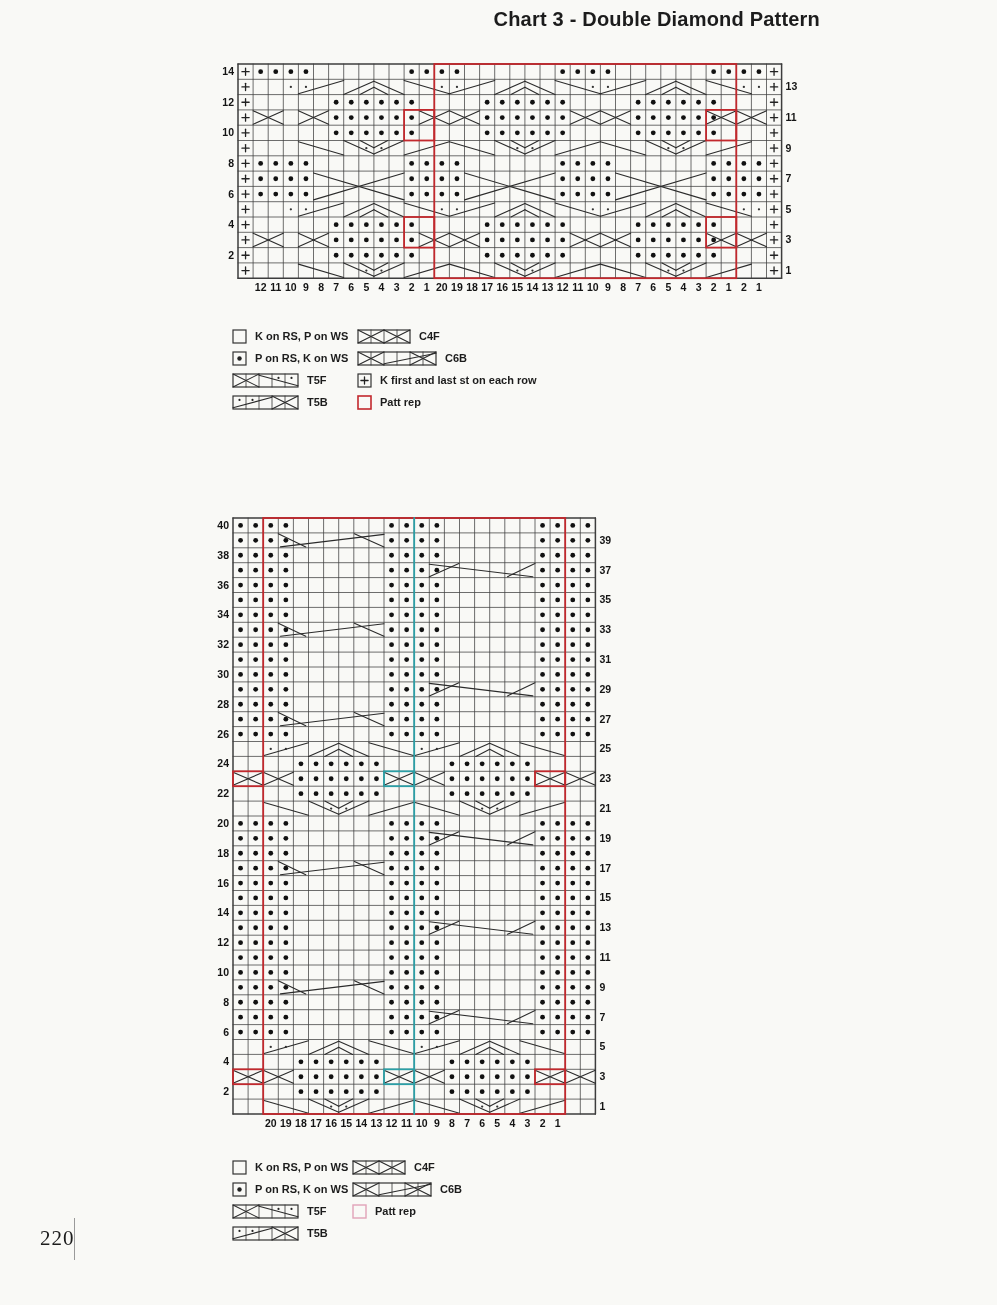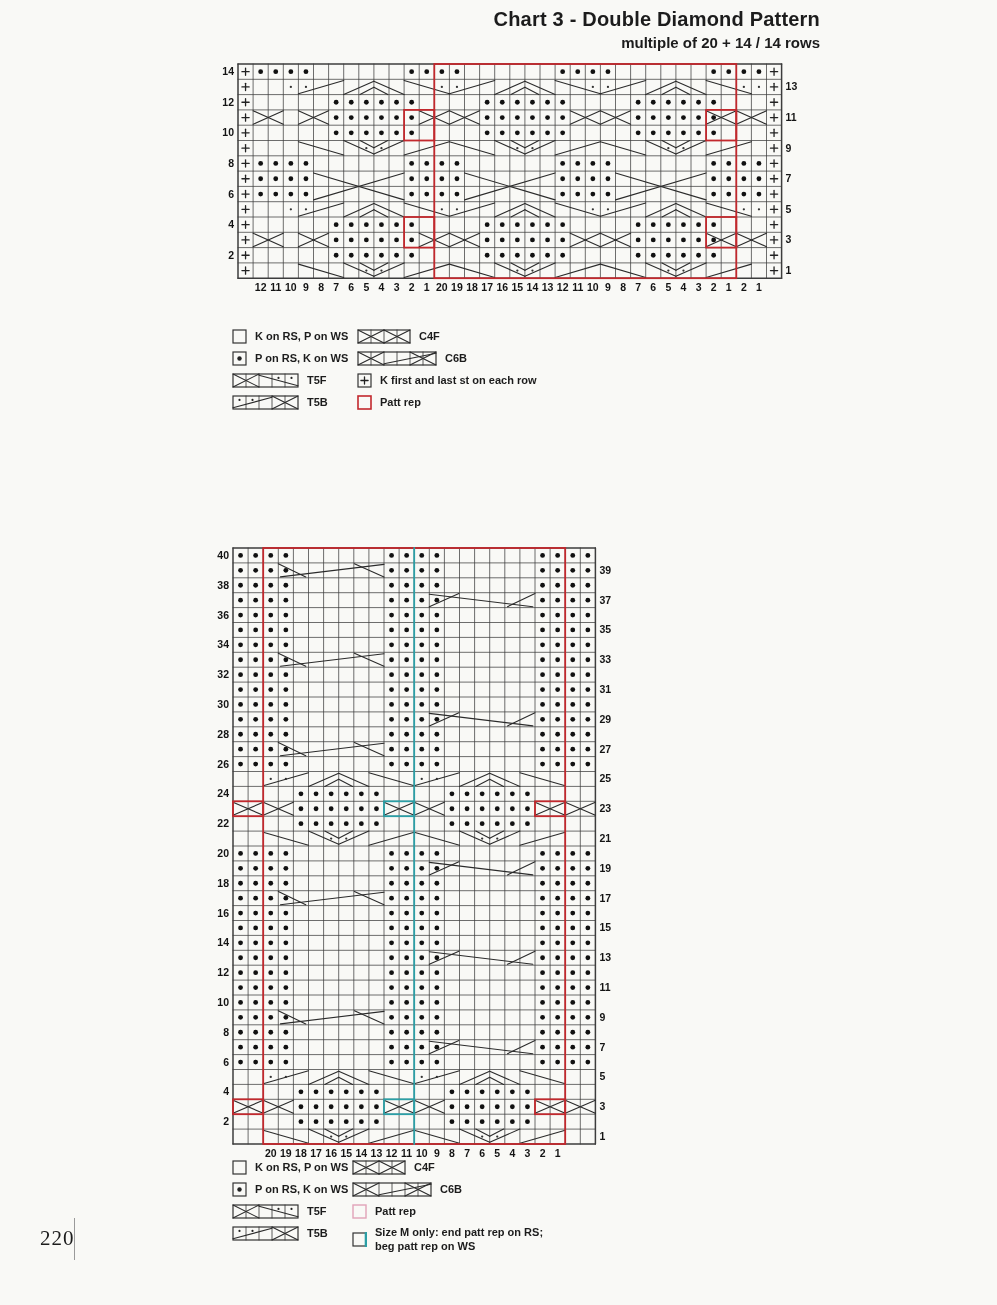--- a/index.html
+++ b/index.html
@@ -17,21 +17,20 @@
   #pageno{position:absolute;left:40px;top:1226px;font-family:"Liberation Serif",serif;
           font-size:21px;letter-spacing:1px;}
   #folio-rule{position:absolute;left:74px;top:1218px;width:1px;height:42px;background:#9a9a9a;}
   svg text{font-family:"Liberation Sans",sans-serif;}
 </style>
 </head>
 <body>
 
 <div class="hdr" style="left:200px;top:8px;width:620px;">
   <div class="t">Chart 3 - Double Diamond Pattern</div>
-  <div class="s">multiple of 20 + 14 / 14 rows</div>
 </div>
 
 <div class="chart" style="left:198px;top:56px;">
   <svg id="svg-chart3" xmlns="http://www.w3.org/2000/svg" width="612" height="246">
       <line x1="40" y1="8" x2="40" y2="222.20000000000002" stroke="#3d3d3d" stroke-width="1.5" stroke-linecap="round"></line>
       <line x1="55.1" y1="8" x2="55.1" y2="222.20000000000002" stroke="#3d3d3d" stroke-width="0.75" stroke-linecap="round"></line>
       <line x1="70.2" y1="8" x2="70.2" y2="222.20000000000002" stroke="#3d3d3d" stroke-width="0.75" stroke-linecap="round"></line>
       <line x1="85.3" y1="8" x2="85.3" y2="222.20000000000002" stroke="#3d3d3d" stroke-width="0.75" stroke-linecap="round"></line>
       <line x1="100.4" y1="8" x2="100.4" y2="222.20000000000002" stroke="#3d3d3d" stroke-width="0.75" stroke-linecap="round"></line>
       <line x1="115.5" y1="8" x2="115.5" y2="222.20000000000002" stroke="#3d3d3d" stroke-width="0.75" stroke-linecap="round"></line>
@@ -608,21 +607,21 @@
           </svg>
         </span>
         <span class="lbl">Patt rep</span>
       </div>
     </div>
 </div>
 
 <div class="hdr" style="left:193px;top:478px;width:450px;">
 </div>
 
-<div class="chart" style="left:193px;top:542px;">
+<div class="chart" style="left:193px;top:512px;">
   <svg id="svg-chart4" xmlns="http://www.w3.org/2000/svg" width="435" height="628">
       <line x1="40" y1="6" x2="40" y2="602" stroke="#3d3d3d" stroke-width="1.5" stroke-linecap="round"></line>
       <line x1="55.1" y1="6" x2="55.1" y2="602" stroke="#3d3d3d" stroke-width="0.75" stroke-linecap="round"></line>
       <line x1="70.2" y1="6" x2="70.2" y2="602" stroke="#3d3d3d" stroke-width="0.75" stroke-linecap="round"></line>
       <line x1="85.3" y1="6" x2="85.3" y2="602" stroke="#3d3d3d" stroke-width="0.75" stroke-linecap="round"></line>
       <line x1="100.4" y1="6" x2="100.4" y2="602" stroke="#3d3d3d" stroke-width="0.75" stroke-linecap="round"></line>
       <line x1="115.5" y1="6" x2="115.5" y2="602" stroke="#3d3d3d" stroke-width="0.75" stroke-linecap="round"></line>
       <line x1="130.6" y1="6" x2="130.6" y2="602" stroke="#3d3d3d" stroke-width="0.75" stroke-linecap="round"></line>
       <line x1="145.7" y1="6" x2="145.7" y2="602" stroke="#3d3d3d" stroke-width="0.75" stroke-linecap="round"></line>
       <line x1="160.8" y1="6" x2="160.8" y2="602" stroke="#3d3d3d" stroke-width="0.75" stroke-linecap="round"></line>
@@ -1393,26 +1392,17 @@
         <span class="lbl">C6B</span>
       </div>
       <div class="li">
         <span class="sym">
           <svg width="15" height="15">
             <rect x="1" y="1" width="13" height="13" fill="none" stroke="#e2a3b8" stroke-width="1.4"></rect>
           </svg>
         </span>
         <span class="lbl">Patt rep</span>
       </div>
-      <div class="li">
-        <span class="sym">
-          <svg width="15" height="15">
-            <rect x="1" y="1" width="13" height="13" fill="none" stroke="#333" stroke-width="1.2"></rect>
-            <line x1="14" y1="1" x2="14" y2="14" stroke="#2b9fa6" stroke-width="2.6" stroke-linecap="round"></line>
-          </svg>
-        </span>
-        <span class="lbl" style="width: 185px;">Size M only: end patt rep on RS; beg patt rep on WS</span>
-      </div>
     </div>
 </div>
 
 <div id="pageno">220</div>
 <div id="folio-rule"></div>
 
 </body></html>

